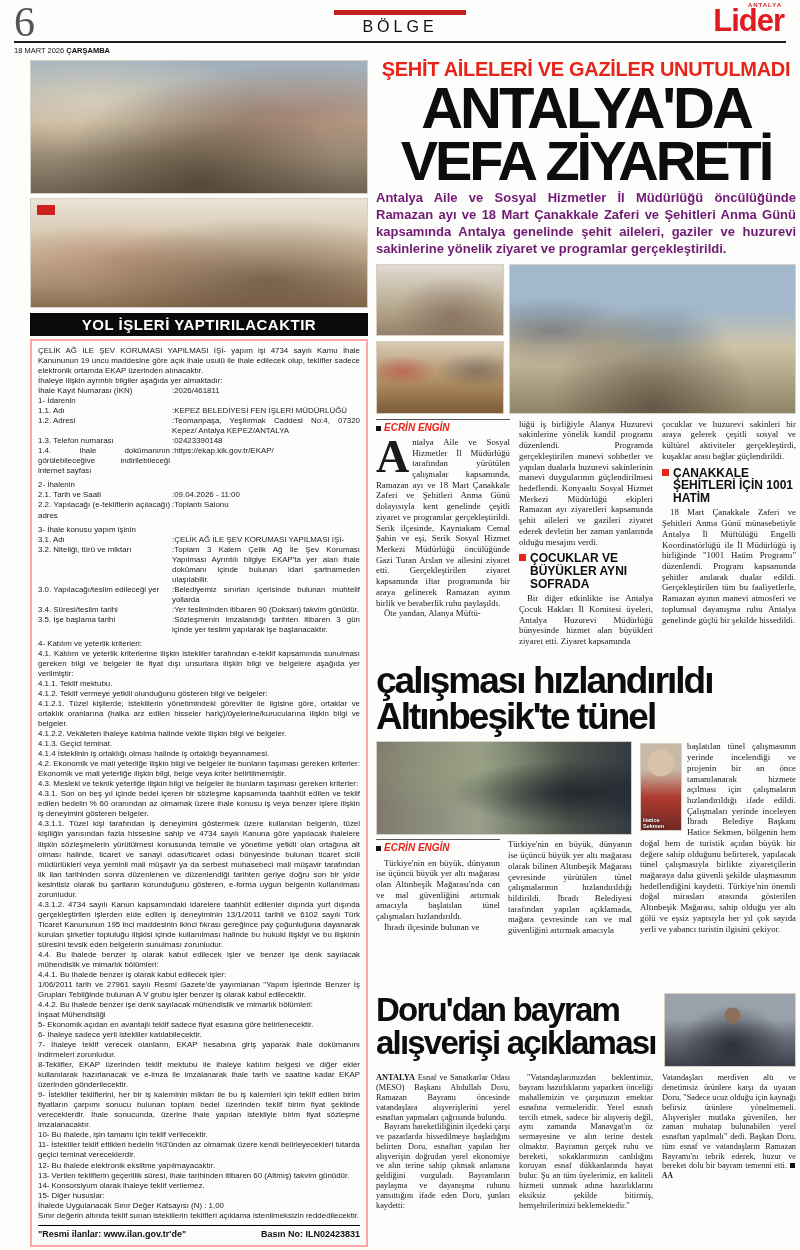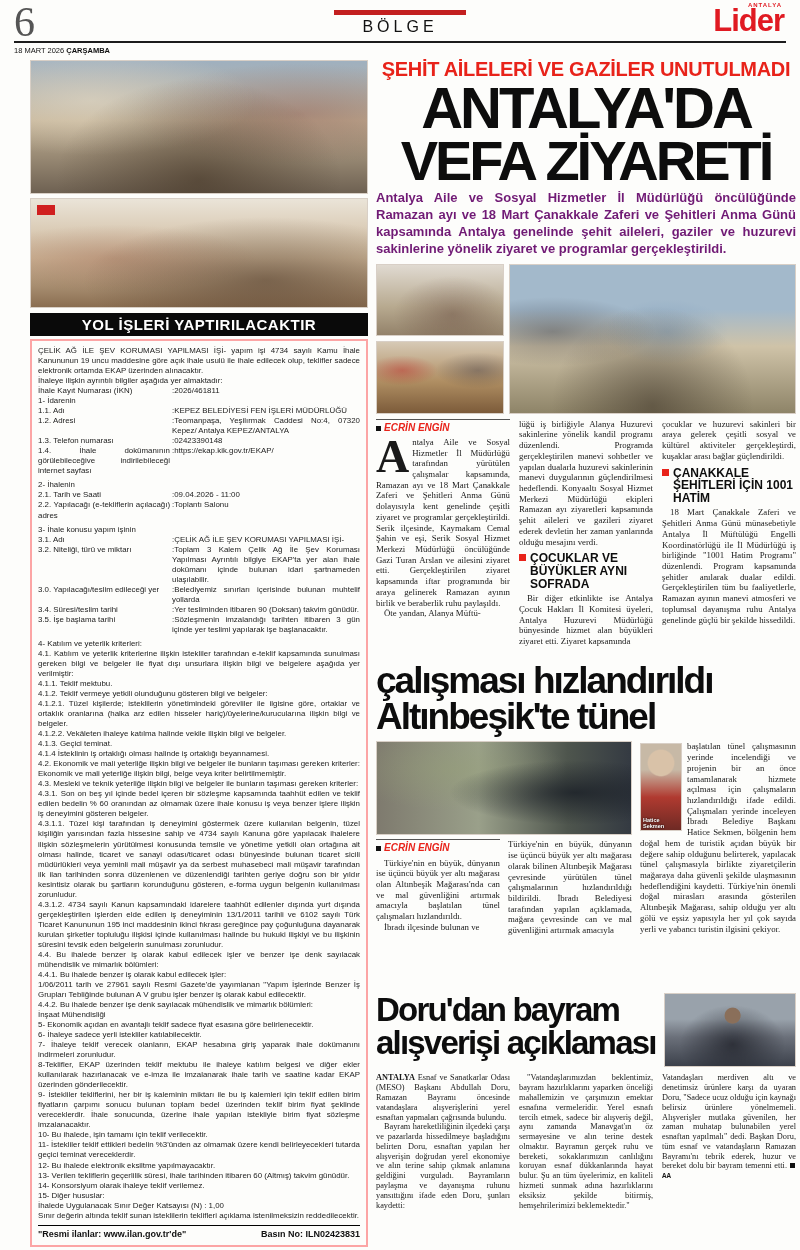--- a/index.html
+++ b/index.html
@@ -104,21 +104,21 @@
   .tunnel-right{flex:1;font-size:8.8px;line-height:1.22;text-align:justify;}
   
   .bayram-row{display:flex;gap:8px;margin-top:4px;align-items:flex-start;}
   .bayram-head{flex:1;font-family:"Liberation Sans",sans-serif;font-weight:800;
     font-size:33px;line-height:1;letter-spacing:-1.8px;color:#0d0d0d;white-space:nowrap;}
   .bayram-photo-wrap{width:138px;}
   .bayram-cols{display:flex;gap:9px;margin-top:6px;height:138px;overflow:hidden;}
   .bayram-cols .col{font-size:8.3px;line-height:1.18;}
   .bold-lead{font-weight:bold;}
   .agency .sq-s{display:inline-block;width:5px;height:5px;background:#111;margin:0 1px 0 3px;}
-  .agency .ag{font-family:Liberation Mono, monospace;font-weight:bold;font-size:7.5px;}
+  .agency .ag{font-family:Liberation Serif, serif;font-weight:bold;font-size:7.5px;}
 </style>
 </head>
 <body>
 
 <div class="page">
 
   <div class="pageno">6</div>
   <div class="section-head">
     <div class="section-bar"></div>
     <div class="section-title">BÖLGE</div>

